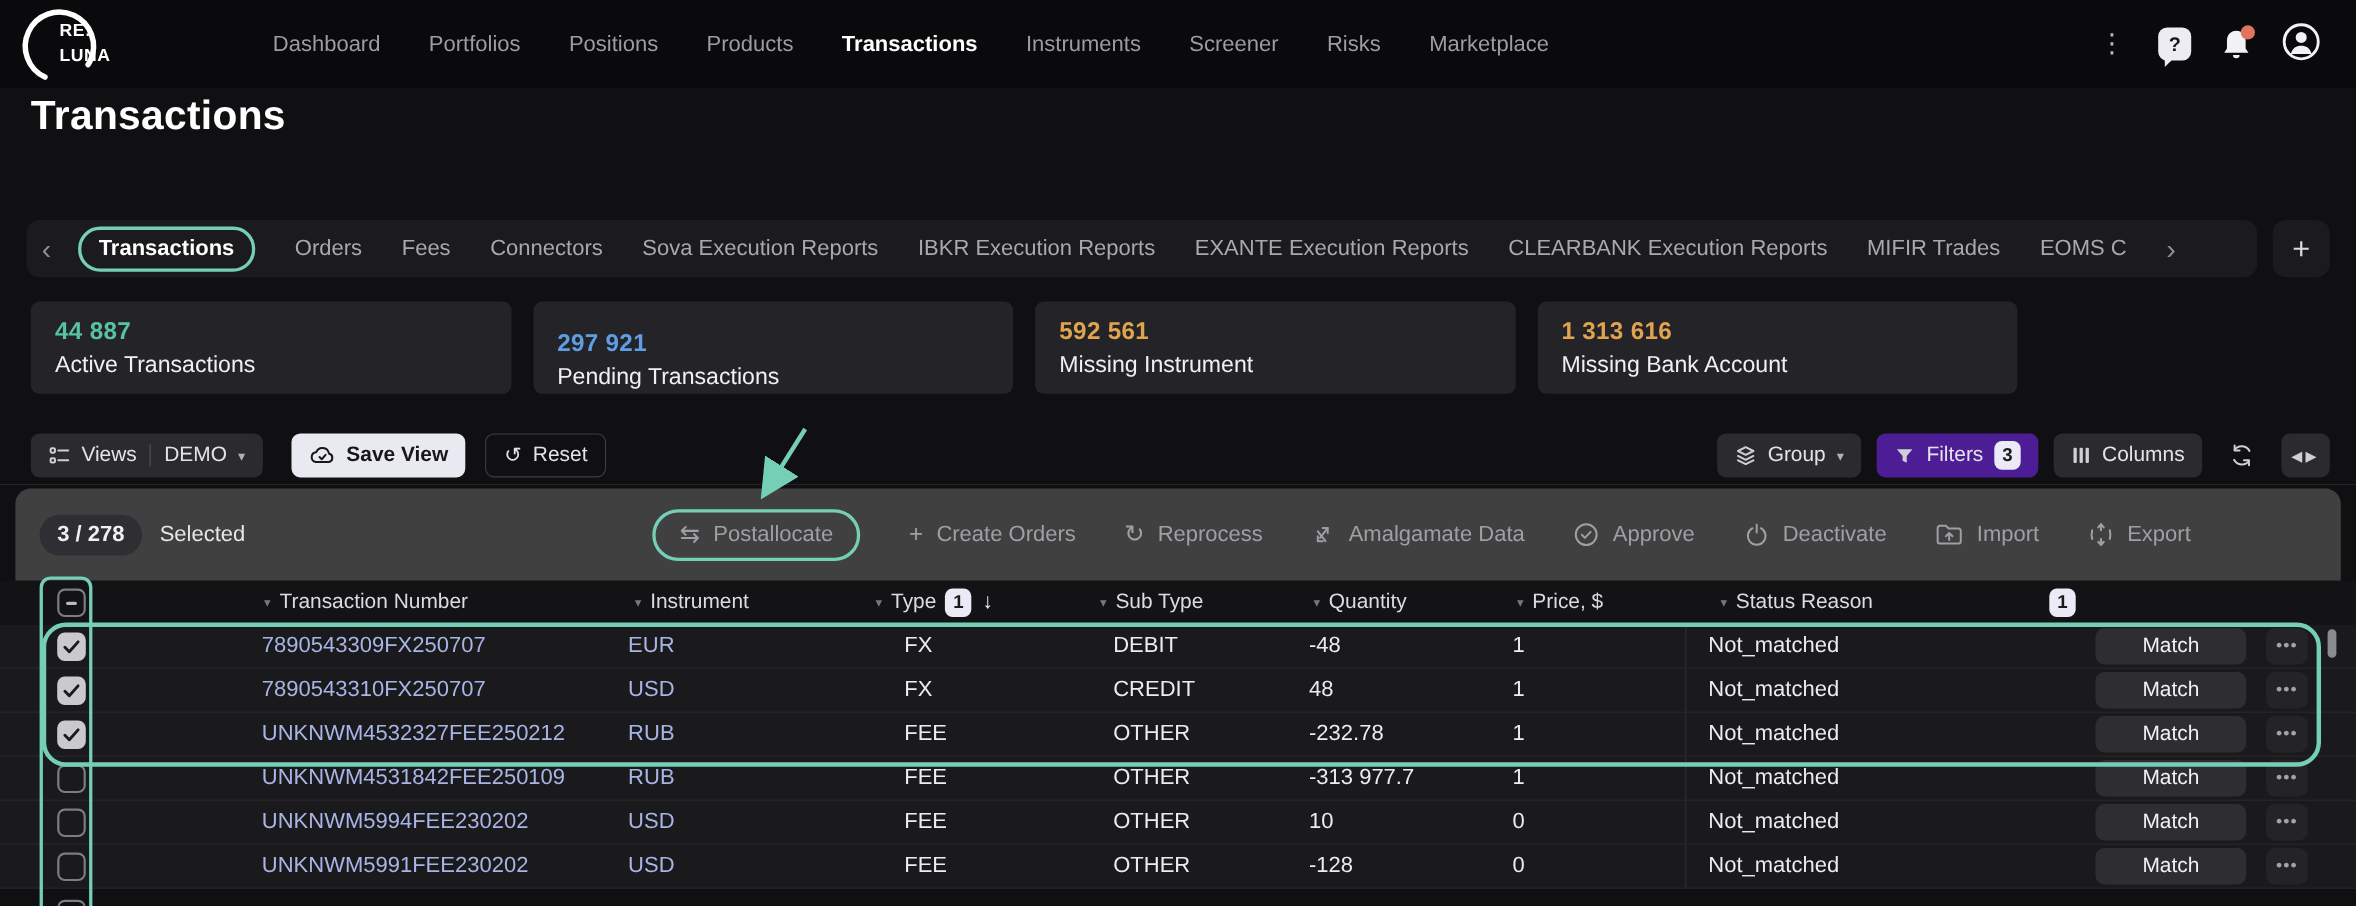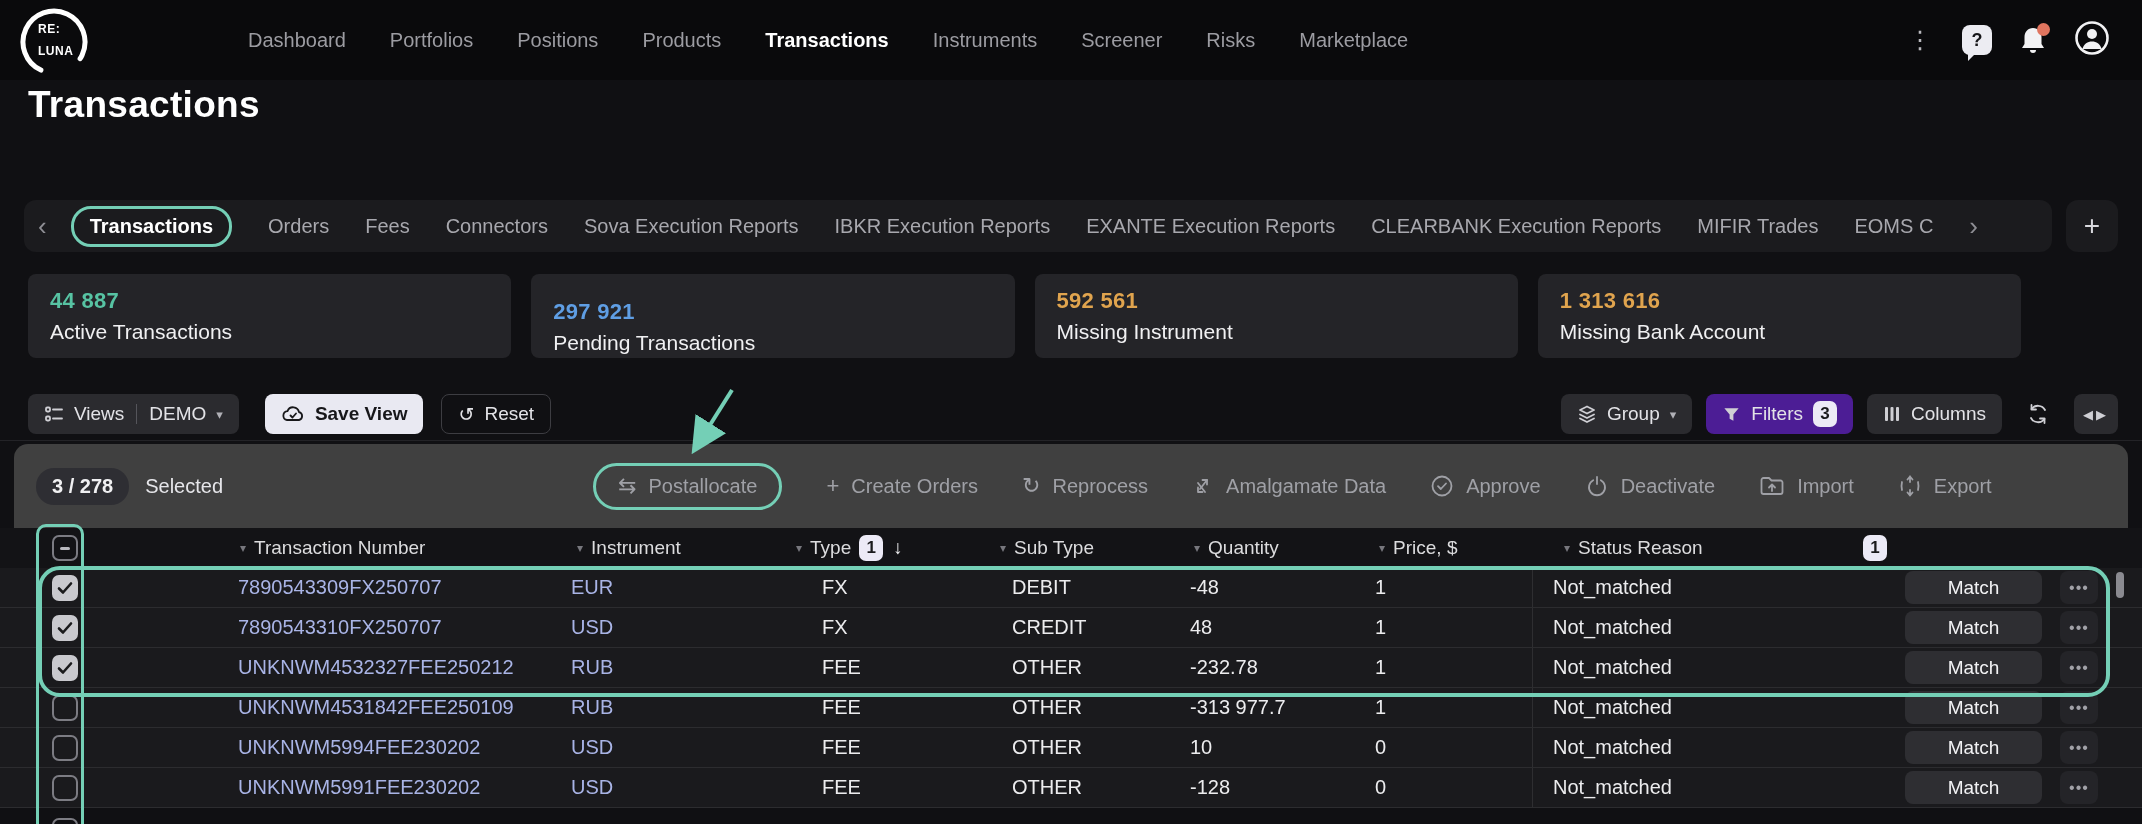--- a/index.html
+++ b/index.html
@@ -4,21 +4,21 @@
 <style>
   * { margin:0; padding:0; box-sizing:border-box; }
   html,body { background:#000; }
   body { font-family:"Liberation Sans", sans-serif; }
   .screen { position:relative; width:2142px; height:824px; background:#101013; overflow:hidden; color:#e8e8ea; }
 
   
   .topnav { position:absolute; top:0; left:0; width:100%; height:80px; background:#0a0a0c; display:flex; align-items:center; }
   .logo { position:relative; margin-left:18px; width:120px; height:76px; flex:0 0 auto; }
   .logo svg { position:absolute; left:0; top:3px; }
-  .logo-text { position:absolute; left:20px; top:16px; font-size:12px; font-weight:700; color:#fff; line-height:22px; letter-spacing:.5px; }
+  .logo-text { position:absolute; left:36px; top:16px; font-size:16px; font-weight:700; color:#fff; line-height:22px; letter-spacing:.5px; }
   .navitems { display:flex; align-items:flex-start; gap:44px; margin-left:110px; }
   .navitem { font-size:20px; color:#9c9ca2; cursor:pointer; white-space:nowrap; }
   .navitem.active { color:#ffffff; font-weight:700; }
   .nav-right { margin-left:auto; margin-right:32px; display:flex; align-items:center; gap:26px; }
   .kebab { color:#b9b9bf; font-size:24px; line-height:1; padding:0 4px; }
   .help-bubble { width:30px; height:30px; background:#ececf2; border-radius:8px; display:flex; align-items:center; justify-content:center; color:#17171a; font-weight:700; font-size:18px; position:relative; }
   .help-bubble::after { content:""; position:absolute; bottom:-6px; left:6px; border:5px solid transparent; border-top-color:#ececf2; border-left-color:#ececf2; }
   .bell-wrap { position:relative; width:30px; height:32px; }
   .bell-dot { position:absolute; top:-1px; right:-2px; width:13px; height:13px; border-radius:50%; background:#e0755f; }
 
@@ -27,21 +27,21 @@
 
   
   .tabbar-row { position:absolute; left:24px; top:200px; width:2094px; height:52px; display:flex; gap:14px; }
   .tabbar { flex:1; background:#1b1b1e; border-radius:12px; display:flex; align-items:center; padding:0 14px; gap:36px; overflow:hidden; }
   .tab-chevron { color:#8e8e94; font-size:26px; line-height:1; flex:0 0 auto; }
   .tab { font-size:20px; color:#a8a8ae; white-space:nowrap; cursor:pointer; }
   .tab.tab-active { color:#ffffff; font-weight:700; border:3px solid #74cfb6; border-radius:20px; padding:6px 16px; margin-left:-12px; }
   .tab-add { flex:0 0 52px; height:52px; background:#1b1b1e; border:none; border-radius:12px; color:#d9d9de; font-size:28px; cursor:pointer; }
 
   
-  .stats-row { position:absolute; left:28px; top:274px; width:1993px; display:flex; gap:20px; }
+  .stats-row { position:absolute; left:28px; top:274px; width:1806px; display:flex; gap:20px; }
   .stat-card { flex:1; height:84px; background:#242428; border-radius:8px; padding:14px 22px; }
   .stat-value { font-size:22px; font-weight:700; letter-spacing:.3px; }
   .stat-label { font-size:21px; color:#f0f0f2; margin-top:6px; }
 
   
   .toolbar { position:absolute; left:28px; top:394px; width:2090px; height:40px; display:flex; align-items:center; }
   .tbtn { height:40px; display:flex; align-items:center; gap:10px; background:#2b2b2f; border:none; border-radius:8px; color:#e3e3e7; font-size:19px; padding:16px 16px; cursor:pointer; font-family:inherit; }
   .tbtn .caret { color:#b0b0b6; font-size:13px; }
   .views-divider { width:1px; height:20px; background:#55555b; margin:0 2px; }
   .tbtn.light { background:#e9e9f2; color:#17171a; font-weight:600; margin-left:26px; }

